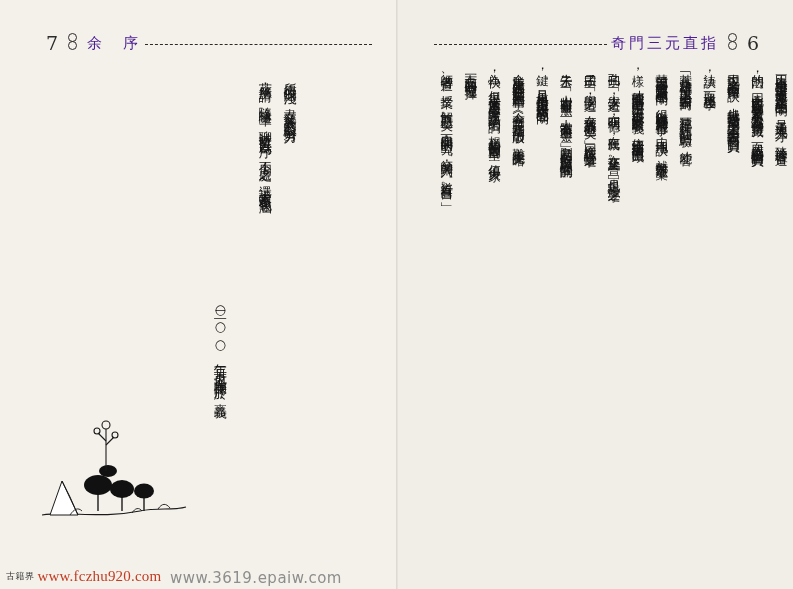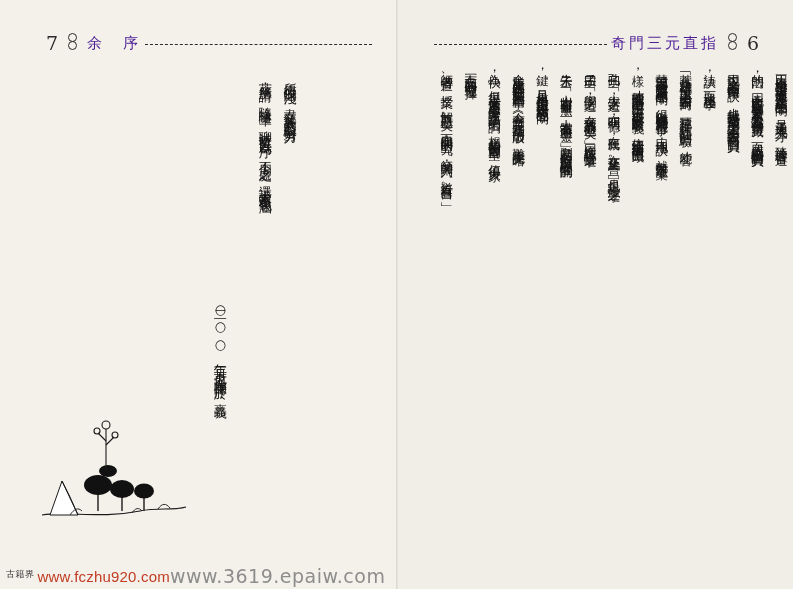--- a/index.html
+++ b/index.html
@@ -145,39 +145,39 @@
     width: 150px;
     height: 120px;
   }
 
   
   .footer-left {
     position: absolute;
     left: 6px;
     bottom: 4px;
     display: flex;
-    align-items: flex-start;
-    font-family: Liberation Sans, sans-serif;
+    align-items: center;
+    font-family: Liberation Serif, serif;
   }
   .fl-cn {
     font-size: 9px;
     color: #333;
     letter-spacing: 0.5px;
     margin-right: 3px;
   }
   .fl-url {
     font-size: 15px;
     color: #c23b22;
     letter-spacing: 0.2px;
   }
   .footer-center {
     position: absolute;
     left: 170px;
     bottom: 2px;
-    font-size: 19px;
+    font-size: 15px;
     color: #8d8d8d;
     font-family: "DejaVu Sans", sans-serif;
     letter-spacing: 0.5px;
   }
 </style>
 </head>
 <body>
 
 <div class="page">
   <div class="paper-left"></div>

